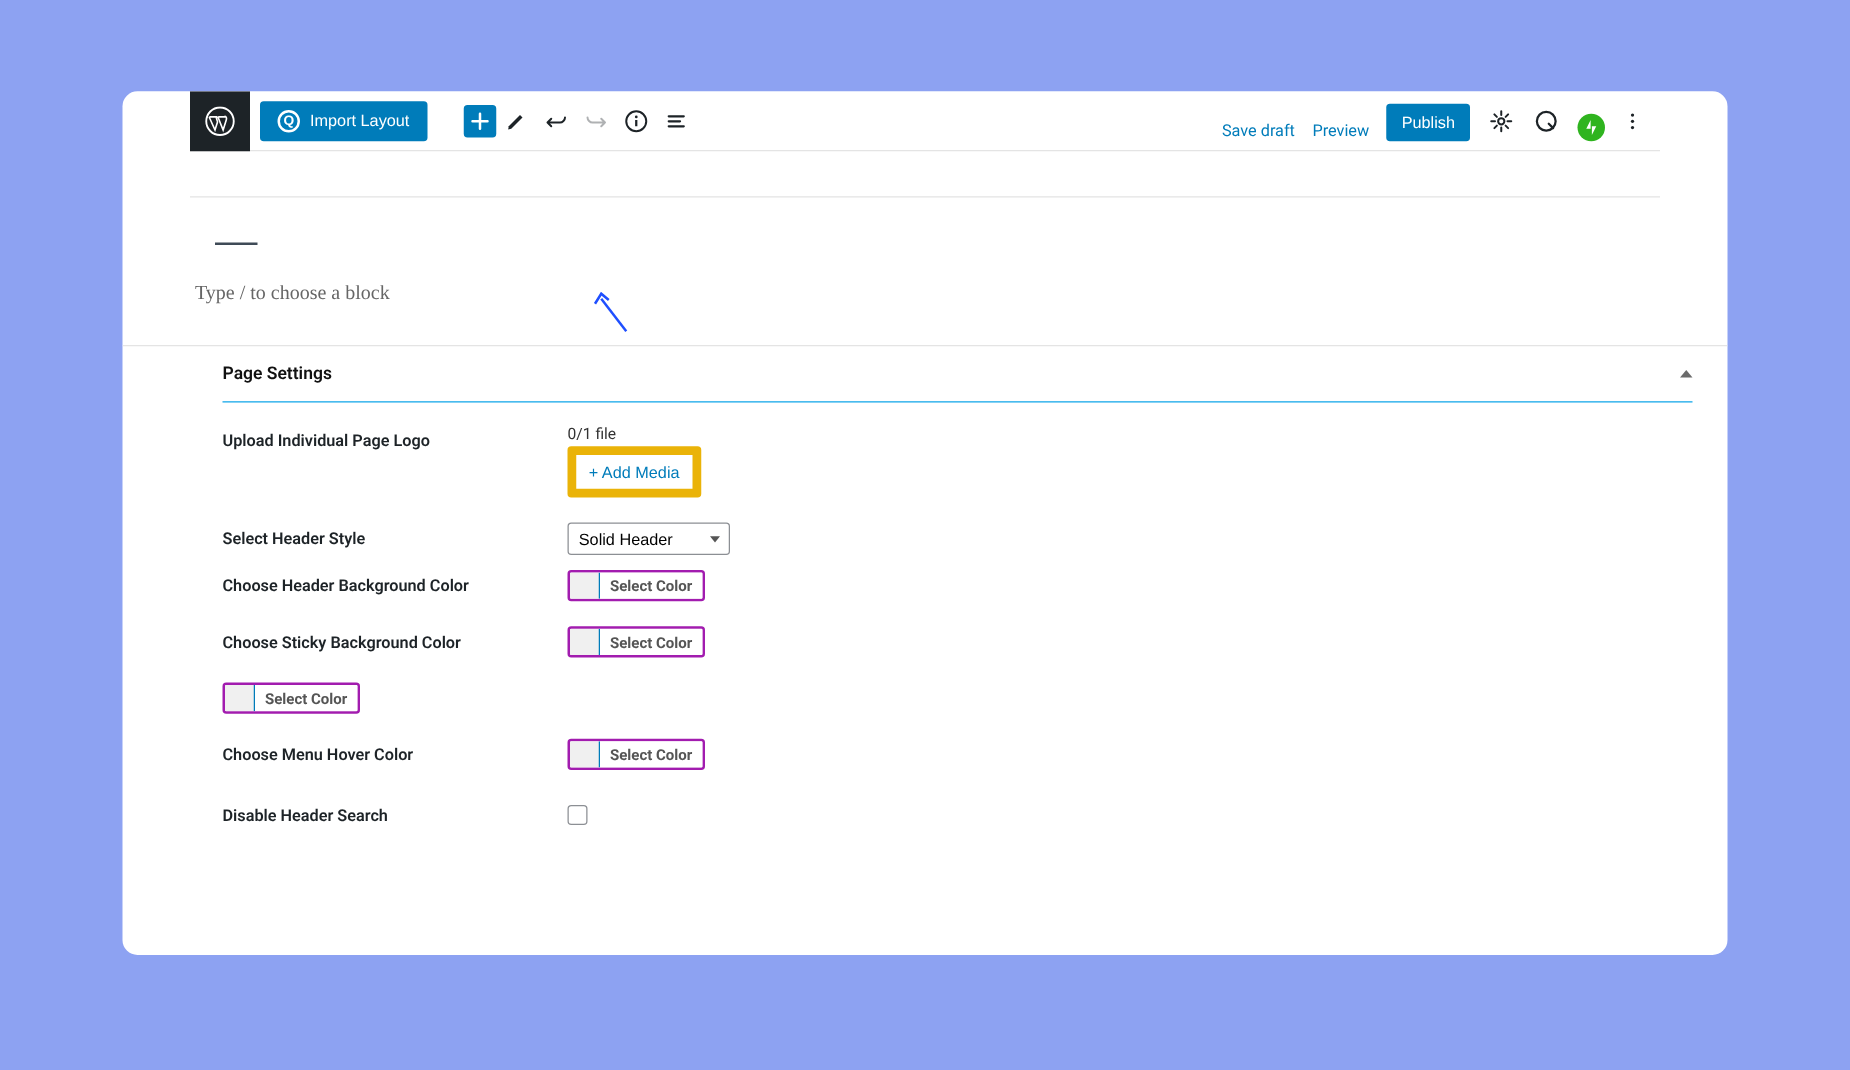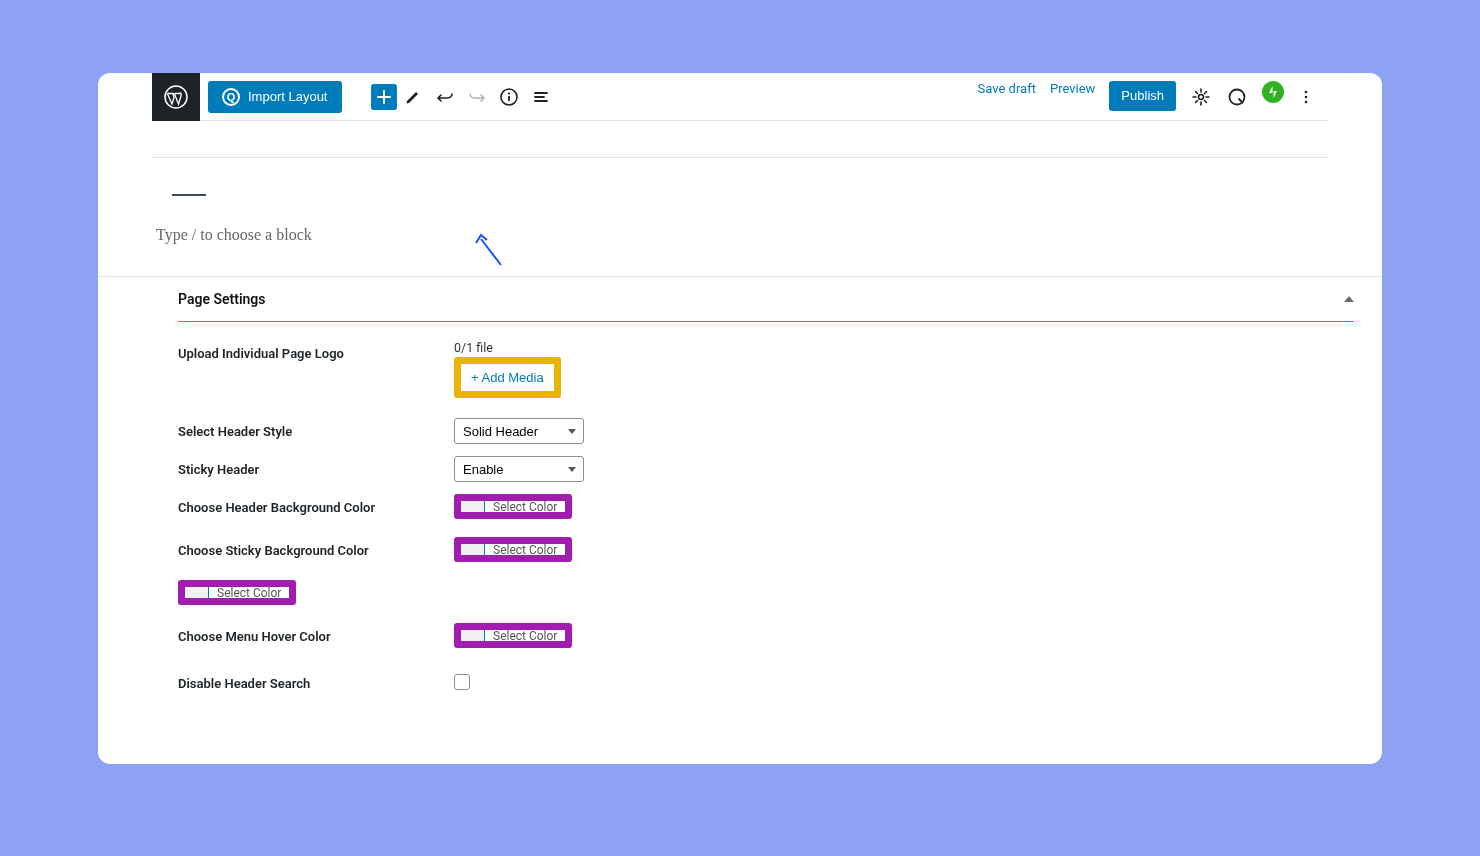--- a/index.html
+++ b/index.html
@@ -82,21 +82,21 @@
 }
 .toolbar-left {
   display: flex;
   align-items: center;
   gap: 0;
 }
 .toolbar-left .tool-icon { margin-right: 0; }
 .toolbar-right {
   margin-left: auto;
   display: flex;
-  align-items: flex-start;
+  align-items: flex-end;
   gap: 14px;
 }
 .link-btn {
   color: #007cba;
   font-size: 13px;
   cursor: pointer;
 }
 .publish-btn {
   background: #007cba;
   color: #fff;
@@ -224,25 +224,26 @@
   top: 11px;
   width: 0;
   height: 0;
   border-left: 4px solid transparent;
   border-right: 4px solid transparent;
   border-top: 5px solid #555;
   pointer-events: none;
 }
 .color-picker-btn {
   display: inline-flex;
-  border: 7px solid #a21caf;
+  border: 2px solid #a21caf;
   border-radius: 3px;
   overflow: hidden;
   height: 25px;
   cursor: pointer;
+  font-weight: bold;
 }
 .color-swatch {
   width: 24px;
   background: #f0f0f0;
   border-right: 1px solid #007cba;
 }
 .color-label {
   font-size: 12px;
   color: #555;
   padding: 0 8px;
@@ -387,30 +388,20 @@
         <div class="srow-label">Select Header Style</div>
         <div class="srow-control">
           <span class="select-wrap">
             <select class="select-box">
               <option>Solid Header</option>
             </select>
           </span>
         </div>
       </div>
 
-      <div class="srow">
-        <div class="srow-label">Sticky Header</div>
-        <div class="srow-control">
-          <span class="select-wrap">
-            <select class="select-box">
-              <option>Enable</option>
-            </select>
-          </span>
-        </div>
-      </div>
 
       <div class="srow">
         <div class="srow-label">Choose Header Background Color</div>
         <div class="srow-control">
           <div class="color-picker-btn">
             <span class="color-swatch"></span>
             <span class="color-label">Select Color</span>
           </div>
         </div>
       </div>

